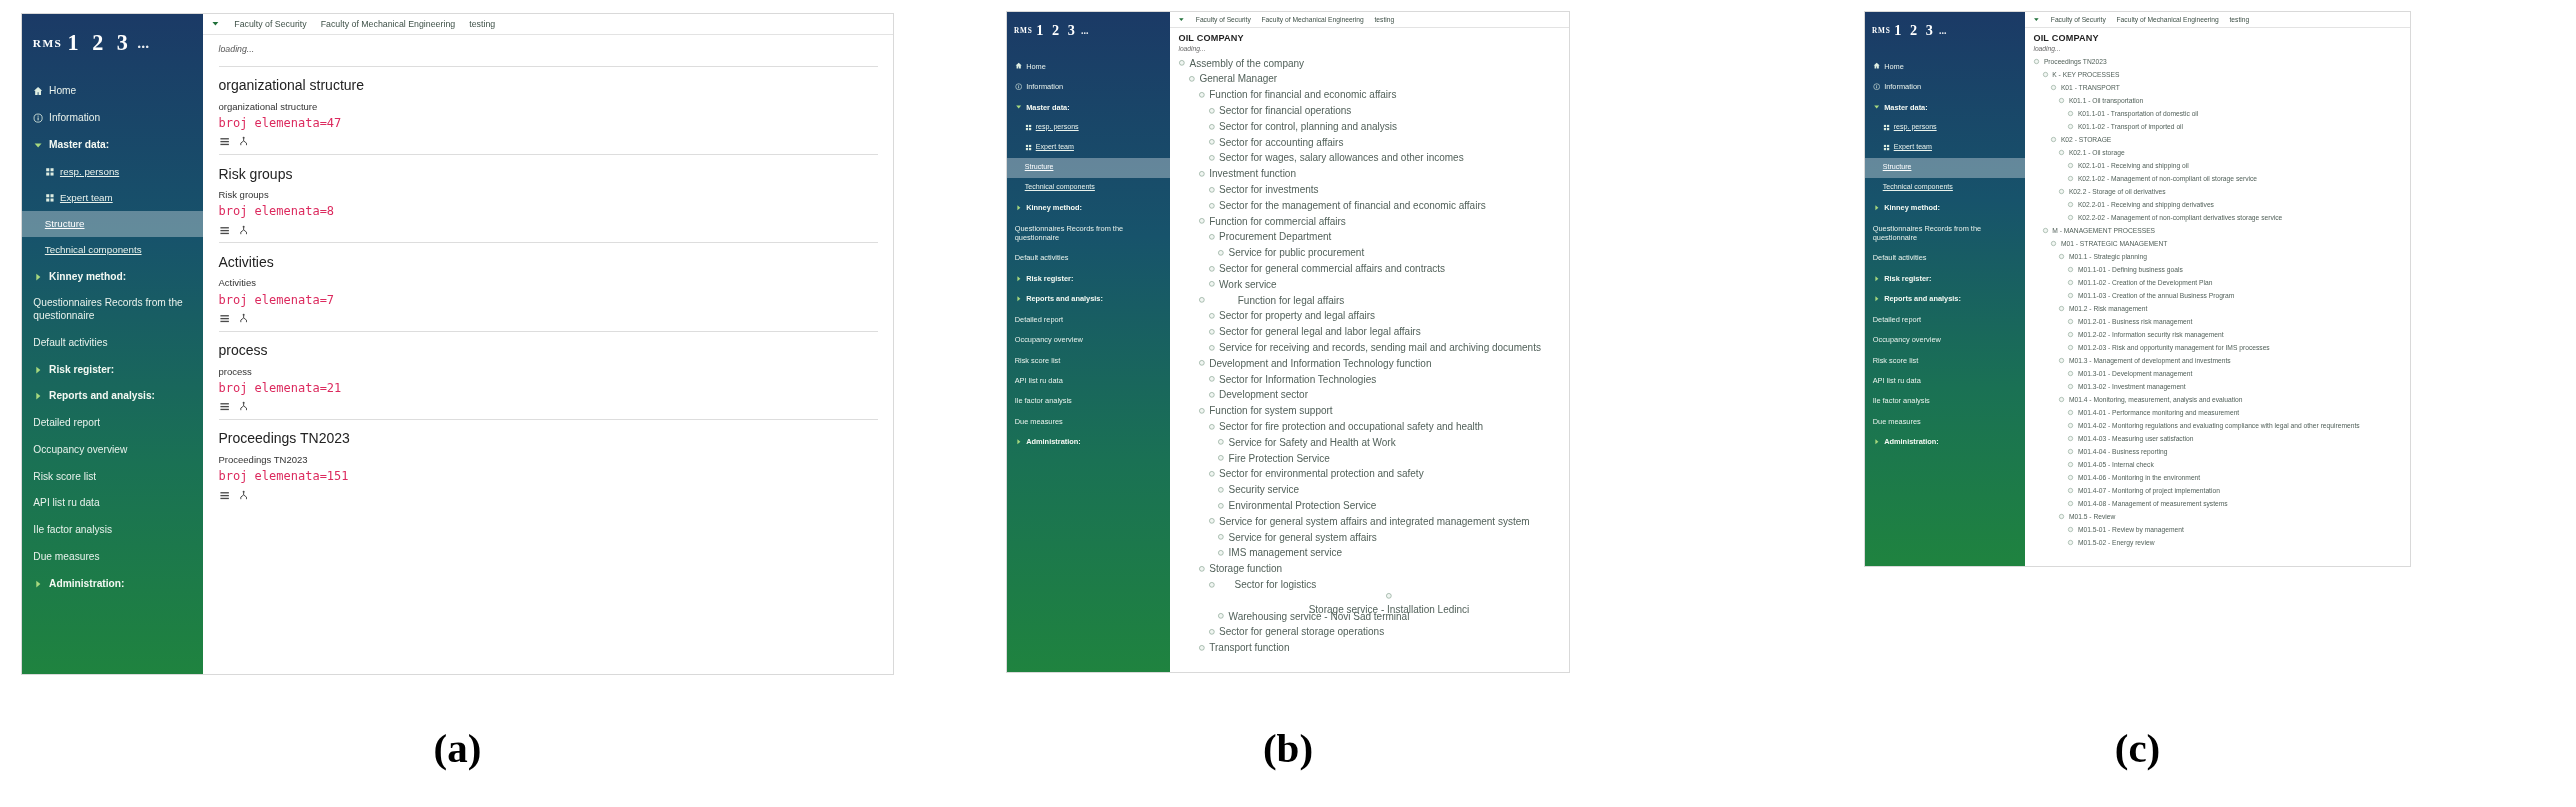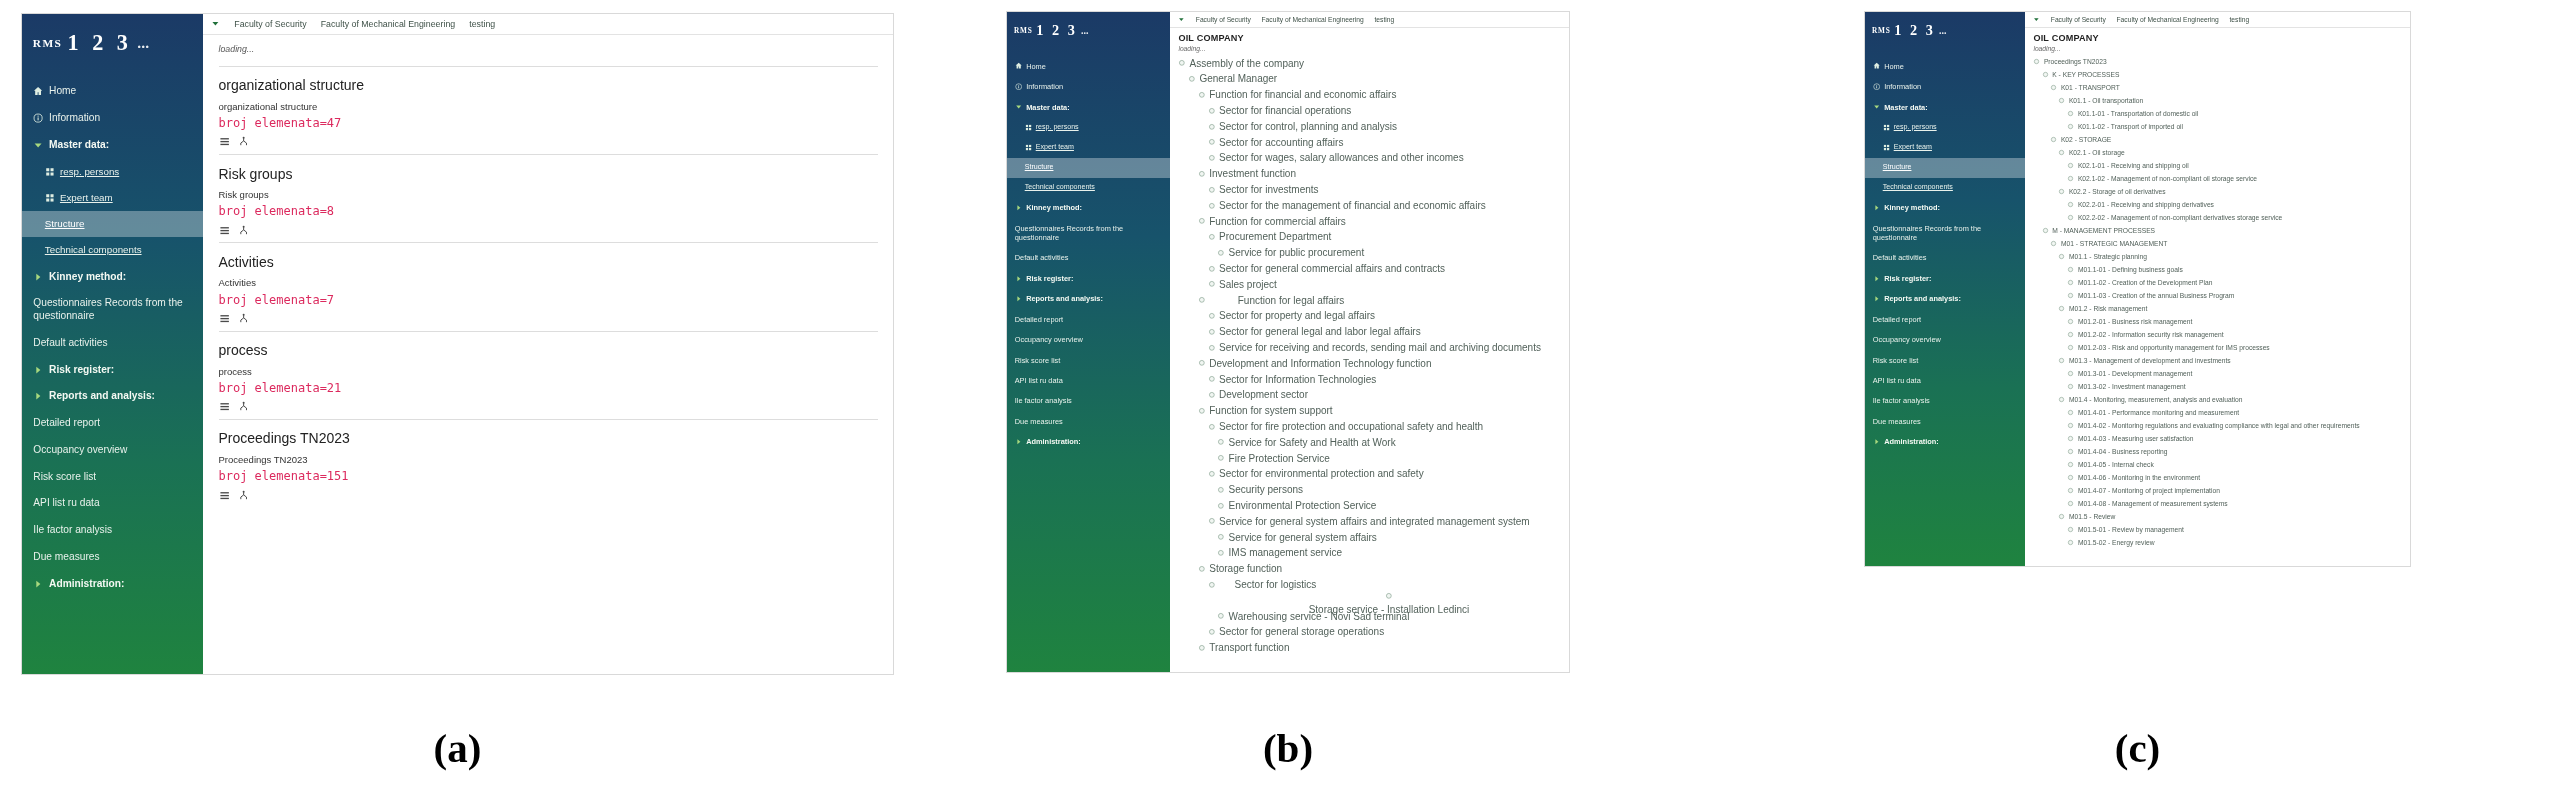--- a/index.html
+++ b/index.html
@@ -603,21 +603,21 @@
               </svg>
             </span>
             <span class="lbl">Sector for general commercial affairs and contracts</span>
           </div>
           <div class="tree-row" style="padding-left: 29.5px;">
             <span class="icon">
               <svg viewBox="0 0 16 16">
                 <circle cx="8" cy="8" r="5" fill="#f1f6f2" stroke="#93ab9c" stroke-width="1.6"></circle>
               </svg>
             </span>
-            <span class="lbl">Sales project</span>
+            <span class="lbl">Work service</span>
           </div>
           <div class="tree-row" style="padding-left: 19.7px; gap: 32px;">
             <span class="icon">
               <svg viewBox="0 0 16 16">
                 <circle cx="8" cy="8" r="5" fill="#f1f6f2" stroke="#93ab9c" stroke-width="1.6"></circle>
               </svg>
             </span>
             <span class="lbl">Function for legal affairs</span>
           </div>
           <div class="tree-row" style="padding-left: 29.5px;">
@@ -707,21 +707,21 @@
               </svg>
             </span>
             <span class="lbl">Sector for environmental protection and safety</span>
           </div>
           <div class="tree-row" style="padding-left: 39px;">
             <span class="icon">
               <svg viewBox="0 0 16 16">
                 <circle cx="8" cy="8" r="5" fill="#f1f6f2" stroke="#93ab9c" stroke-width="1.6"></circle>
               </svg>
             </span>
-            <span class="lbl">Security persons</span>
+            <span class="lbl">Security service</span>
           </div>
           <div class="tree-row" style="padding-left: 39px;">
             <span class="icon">
               <svg viewBox="0 0 16 16">
                 <circle cx="8" cy="8" r="5" fill="#f1f6f2" stroke="#93ab9c" stroke-width="1.6"></circle>
               </svg>
             </span>
             <span class="lbl">Environmental Protection Service</span>
           </div>
           <div class="tree-row" style="padding-left: 29.5px;">

